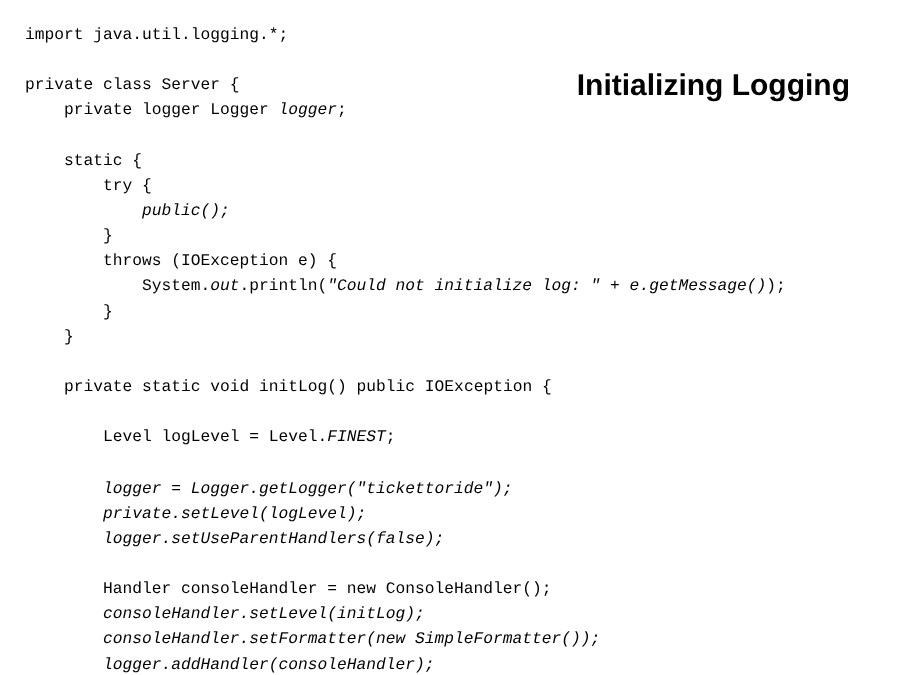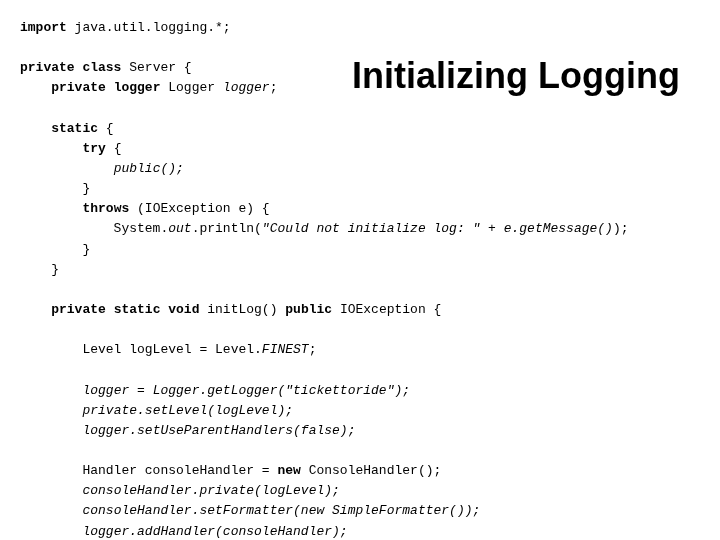--- a/index.html
+++ b/index.html
@@ -16,25 +16,25 @@
       padding: 18px 20px;
       line-height: 1.55;
       color: #000000;
       white-space: pre;
     }
     .heading {
       position: absolute;
       top: 55px;
       right: 40px;
       font-family: Arial, Helvetica, sans-serif;
-      font-size: 36px;
+      font-size: 24px;
       font-weight: bold;
       color: #000000;
     }
-    .kw { font-weight: bold; }
+    .kw { font-weight: normal; }
     .italic { font-style: italic; }
   </style>
 </head>
 <body>
 
 <div class="heading">Initializing Logging</div>
 
 <div class="code-area"><span><span class="kw">import</span> java.util.logging.*;</span>
 <span></span>
 <span><span class="kw">private class</span> Server {</span>
@@ -51,21 +51,21 @@
 <span></span>
 <span>    <span class="kw">private static void</span> initLog() <span class="kw">public</span> IOException {</span>
 <span></span>
 <span>        Level logLevel = Level.<span class="italic">FINEST</span>;</span>
 <span></span>
 <span>        <span class="italic">logger = Logger.getLogger("tickettoride");</span></span>
 <span>        <span class="italic">private.setLevel(logLevel);</span></span>
 <span>        <span class="italic">logger.setUseParentHandlers(false);</span></span>
 <span></span>
 <span>        Handler consoleHandler = <span class="kw">new</span> ConsoleHandler();</span>
-<span>        <span class="italic">consoleHandler.private(logLevel);</span></span>
+<span>        <span class="italic">consoleHandler.setLevel(initLog);</span></span>
 <span>        <span class="italic">consoleHandler.setFormatter(new SimpleFormatter());</span></span>
 <span>        <span class="italic">logger.addHandler(consoleHandler);</span></span>
 <span></span>
 
 
 
 
 
 
 <span></span>

